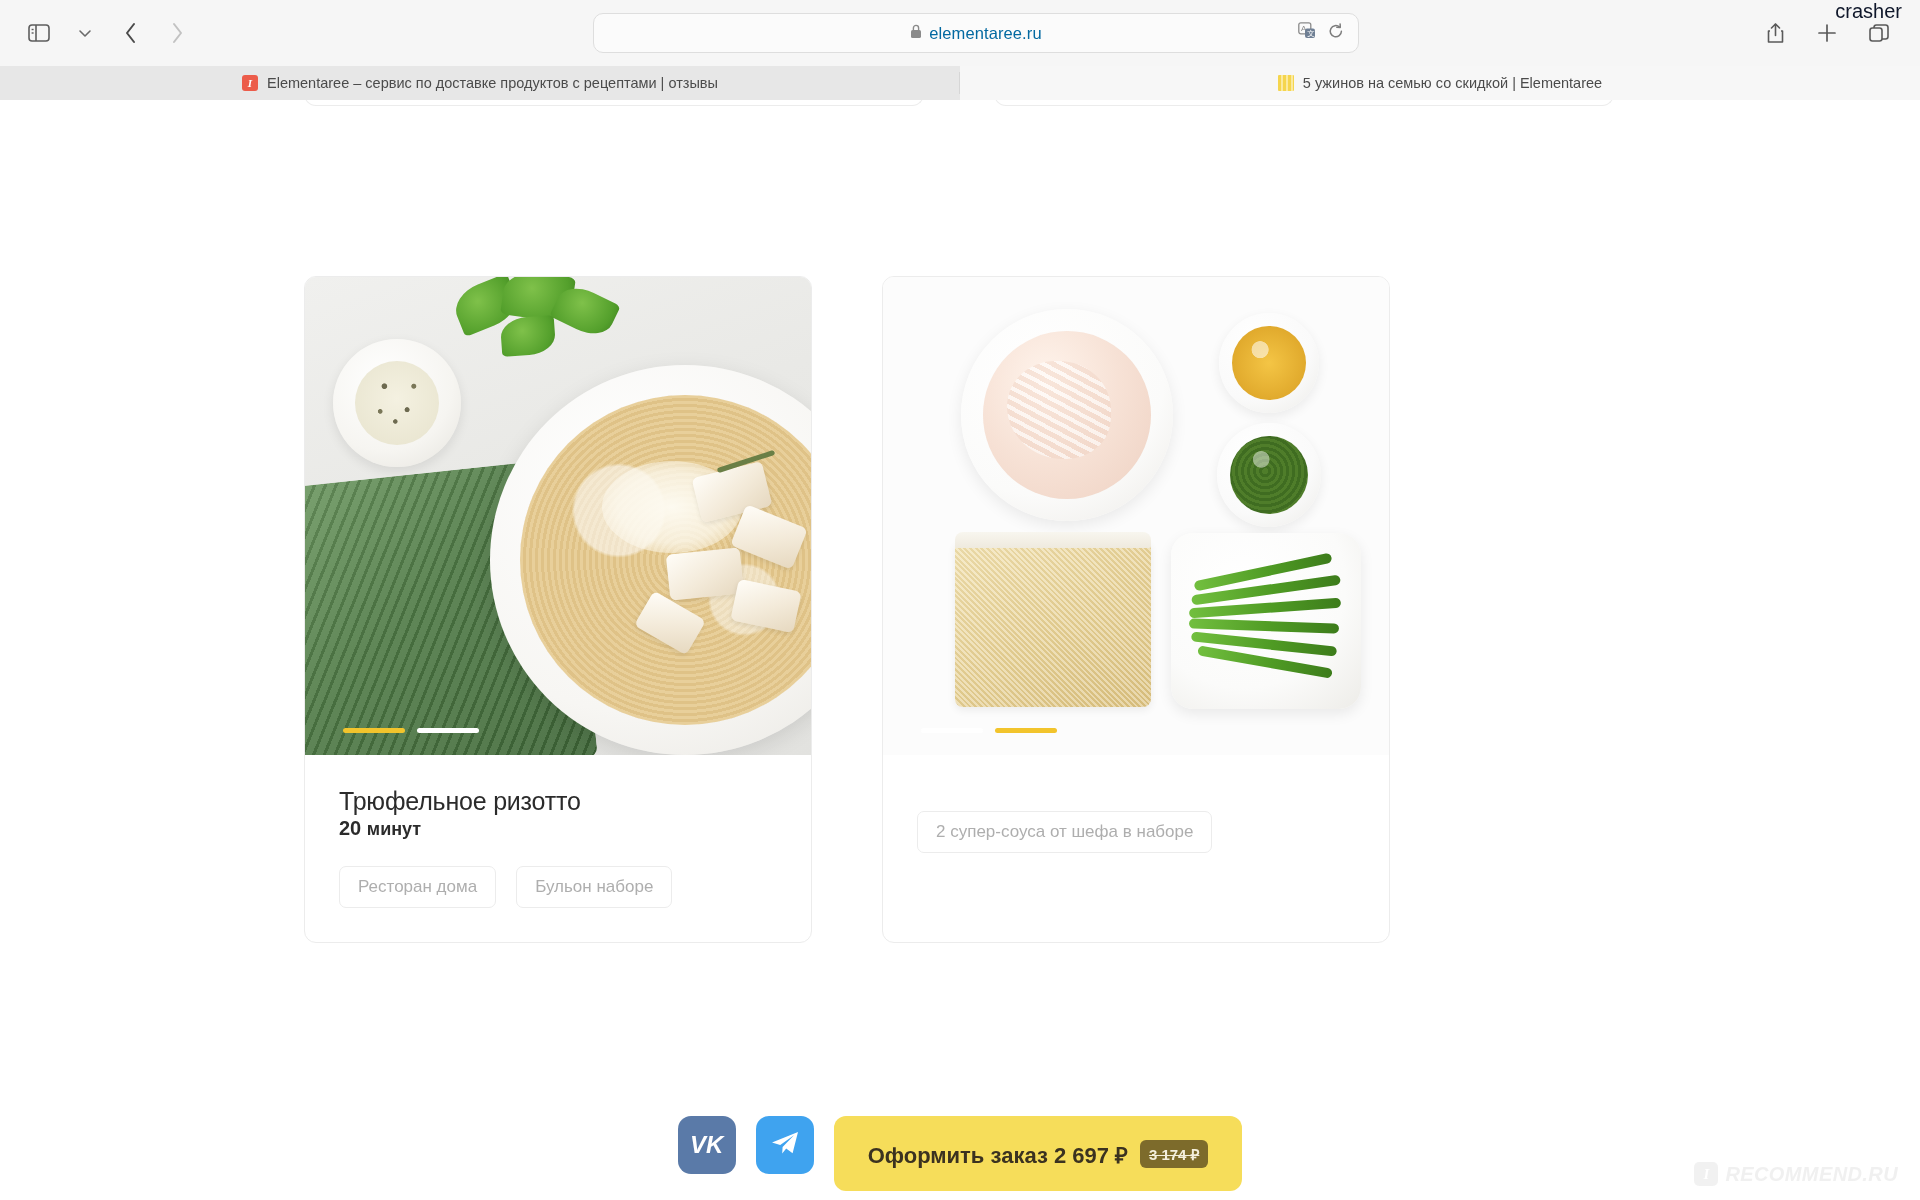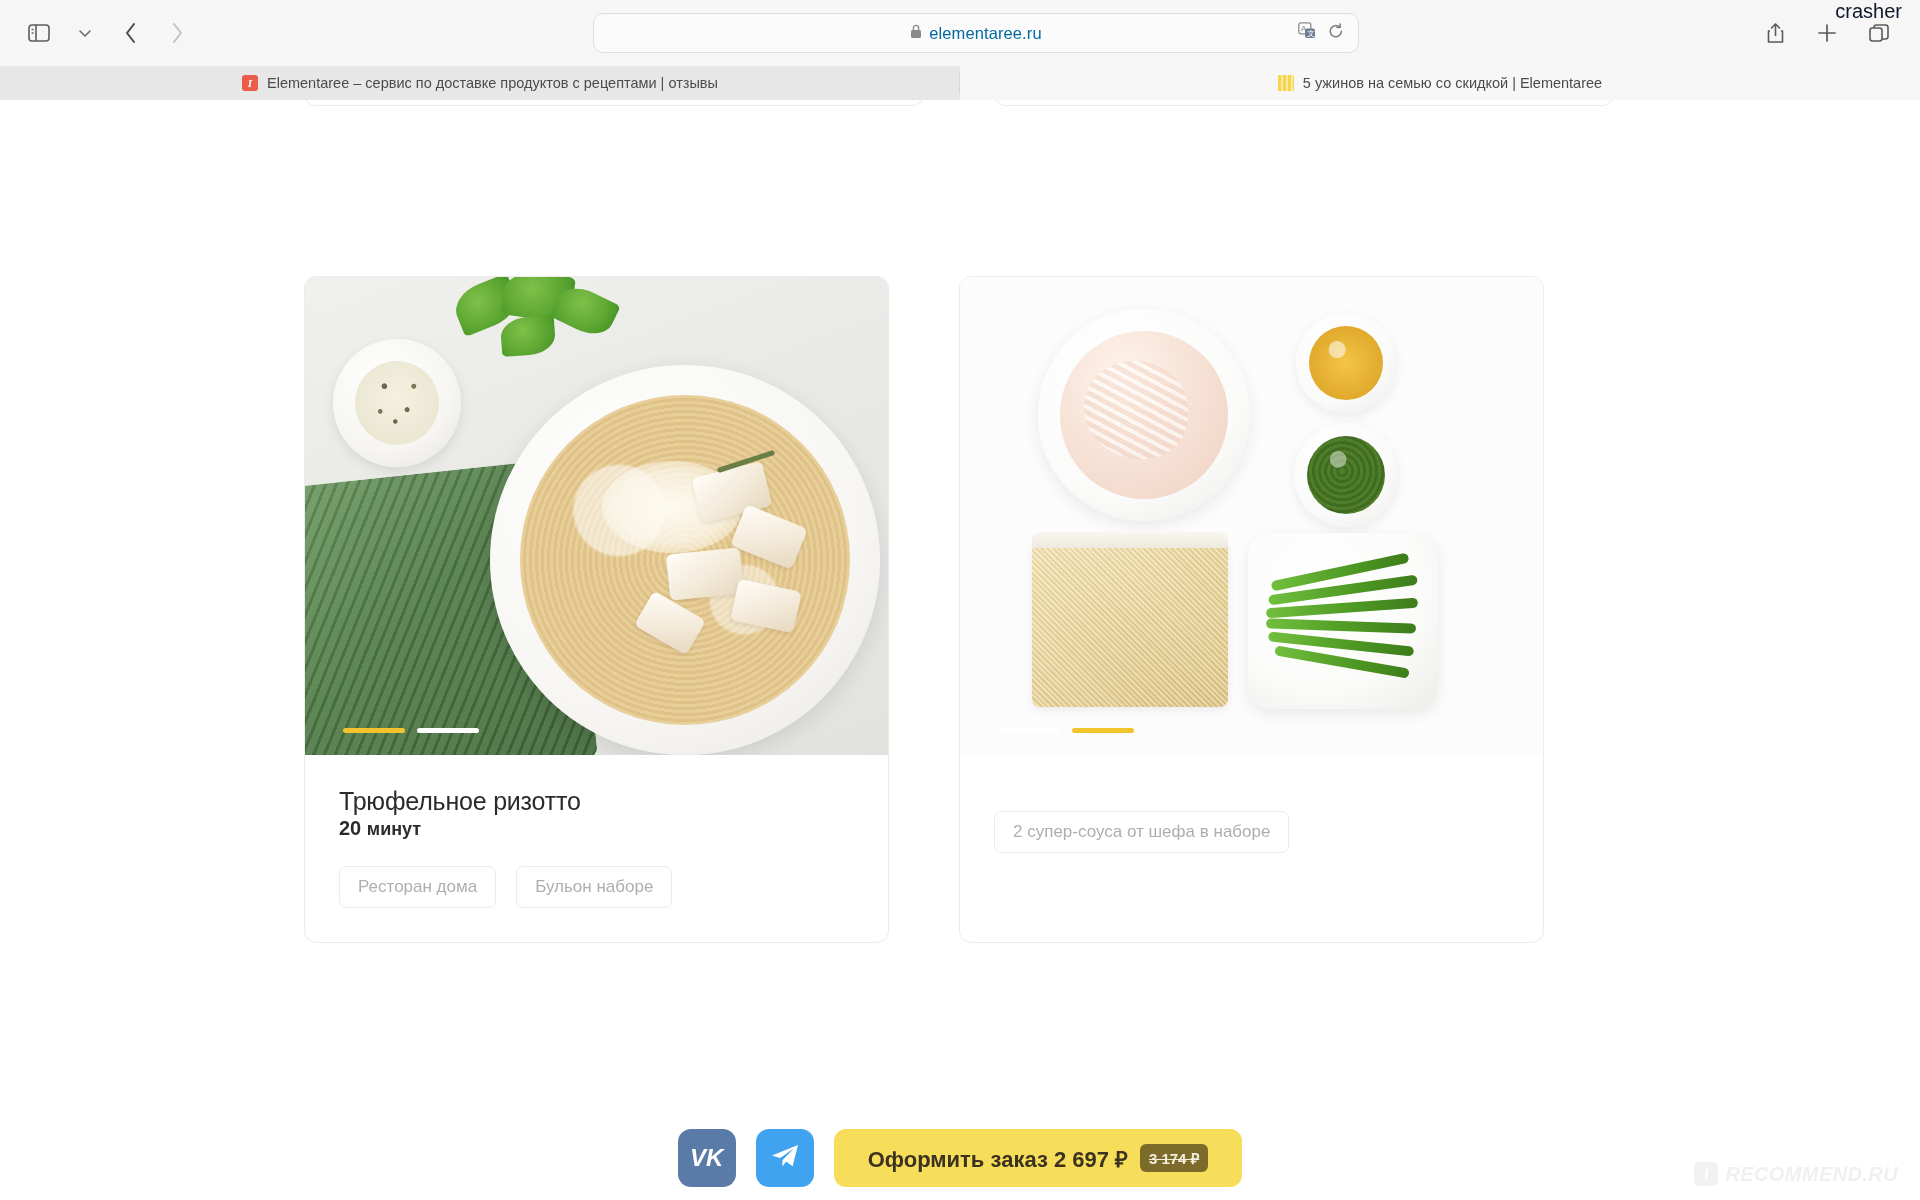--- a/index.html
+++ b/index.html
@@ -107,21 +107,21 @@
     border-top: none;
     border-radius: 0 0 12px 12px;
   }
 
   
   .cards-row {
     position: absolute; top: 176px; left: 304px;
     display: flex; gap: 70px;
   }
   .card {
-    width: 585px;
+    width: 508px;
     background: #ffffff;
     border: 1px solid #ececec;
     border-radius: 12px;
     overflow: hidden;
   }
   .card-photo {
     position: relative;
     width: 100%; height: 478px;
     overflow: hidden;
   }
@@ -278,31 +278,31 @@
   .tag {
     border: 1px solid #ececec; border-radius: 7px;
     padding: 10px 18px; font-size: 17px; color: #aeaeae;
     background: #fff; white-space: nowrap;
   }
 
   
   .bottom-bar {
     position: absolute; left: 0; bottom: 0; width: 1920px; height: 84px;
     background: #ffffff;
-    display: flex; align-items: center; justify-content: center; gap: 20px;
+    display: flex; justify-content: center; gap: 20px;
   }
   .social {
     width: 58px; height: 58px; border-radius: 13px;
     display: flex; align-items: center; justify-content: center;
     color: #fff;
   }
   .social-vk { background: #5a7aa8; font-weight: 700; font-size: 24px; font-style: italic; }
   .social-tg { background: #3fa3ef; }
   .cta {
-    height: 58px; min-width: 394px;
+    height: 75px; min-width: 394px;
     background: #f6dd5a; border: none; border-radius: 12px;
     display: flex; align-items: center; justify-content: center; gap: 12px;
     padding: 0 34px; cursor: pointer;
   }
   .cta-text { font-size: 22px; font-weight: 700; color: #3b3220; white-space: nowrap; }
   .cta-old {
     background: #7d6b2b; color: #f4efdc;
     border-radius: 6px; padding: 4px 9px;
     font-size: 15px; font-weight: 700; text-decoration: line-through;
   }

